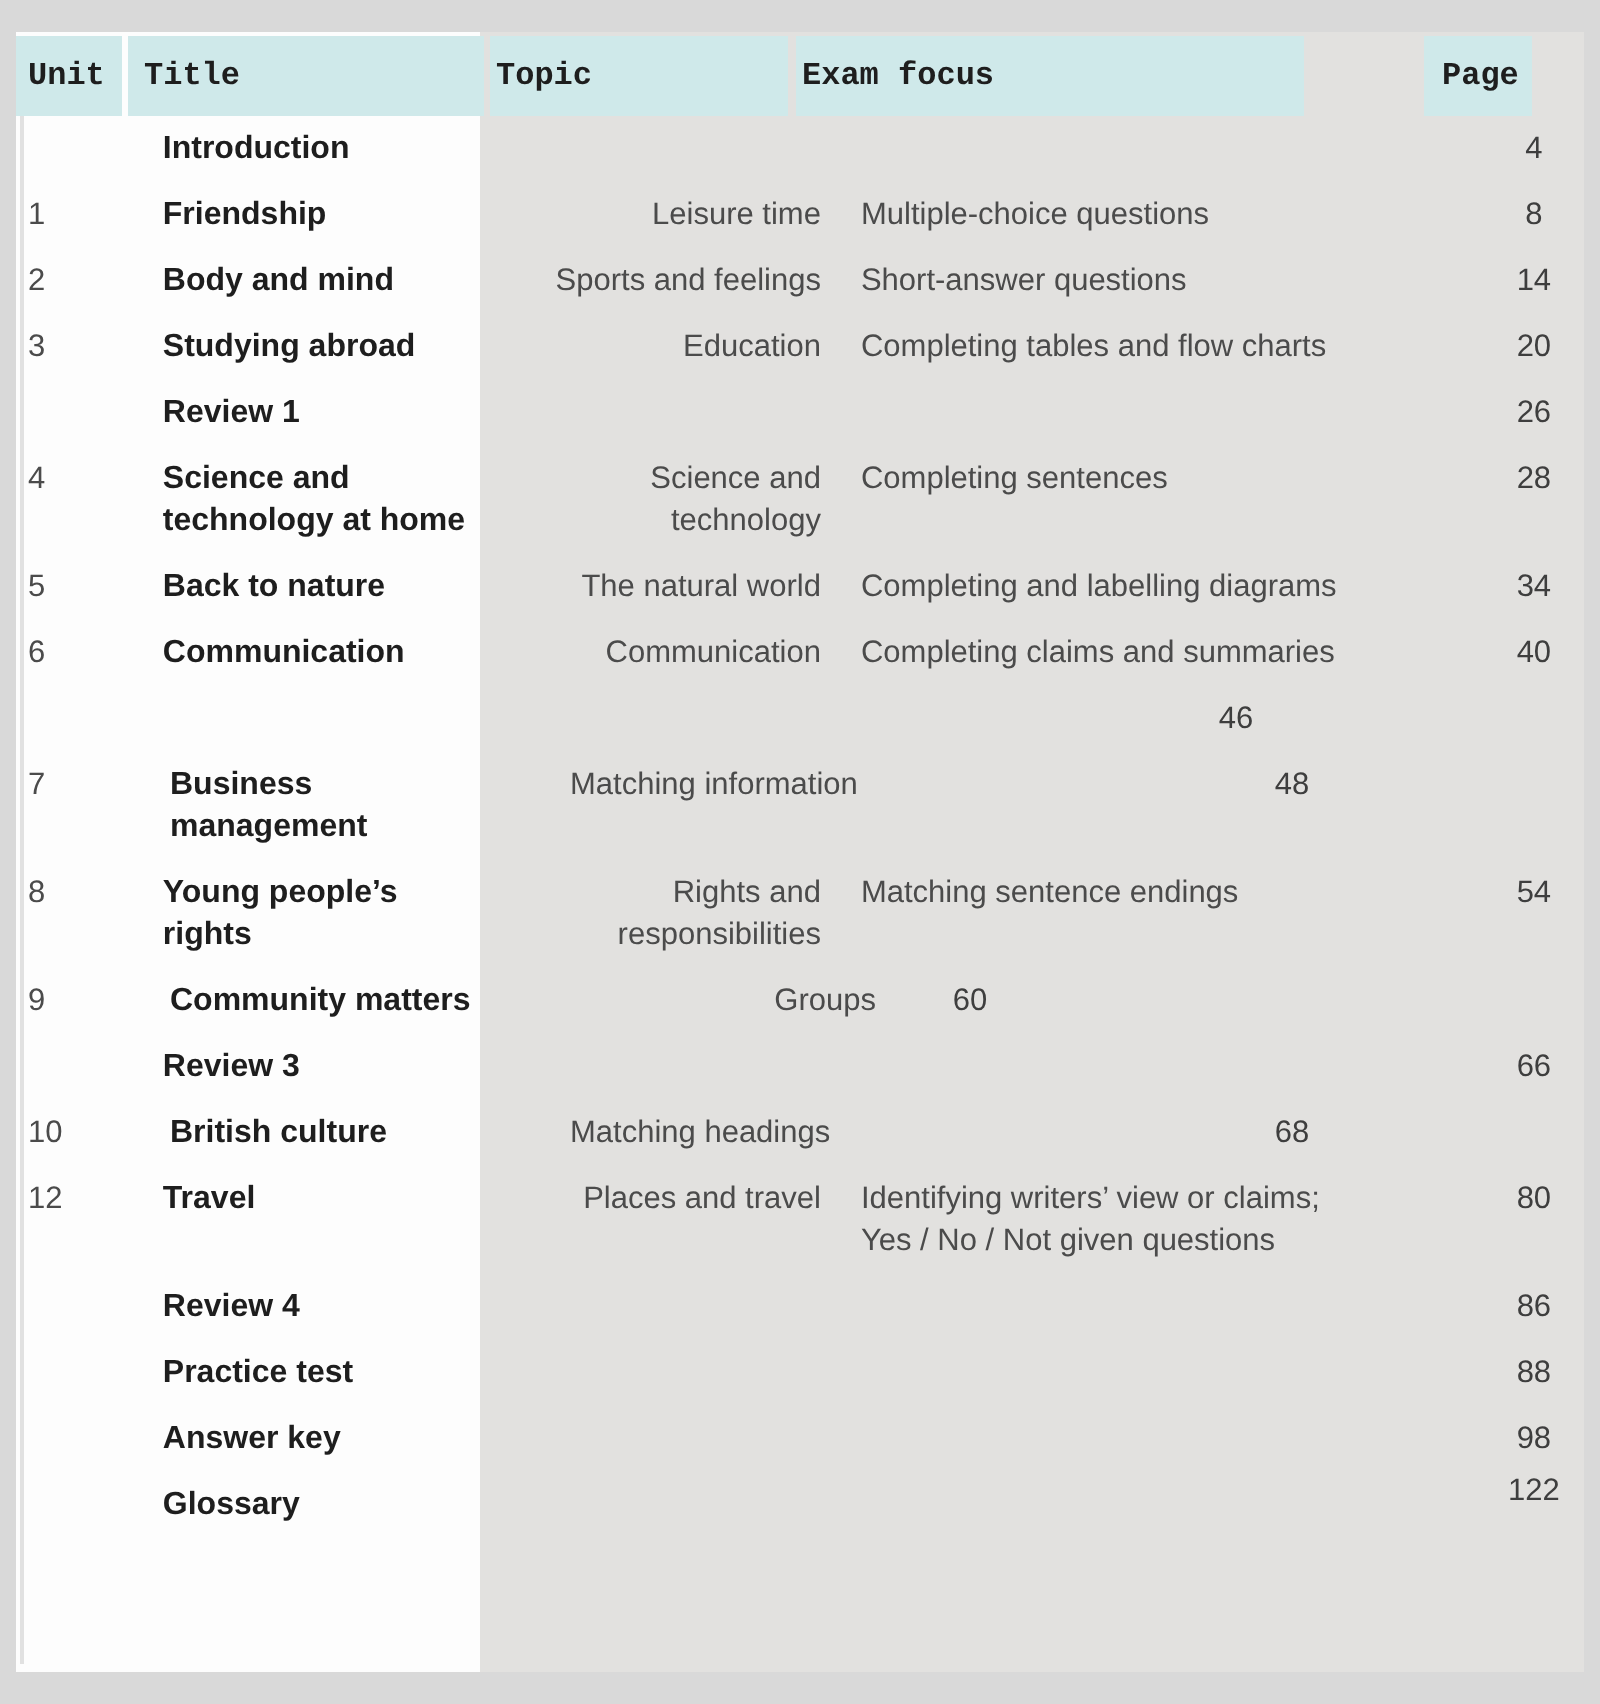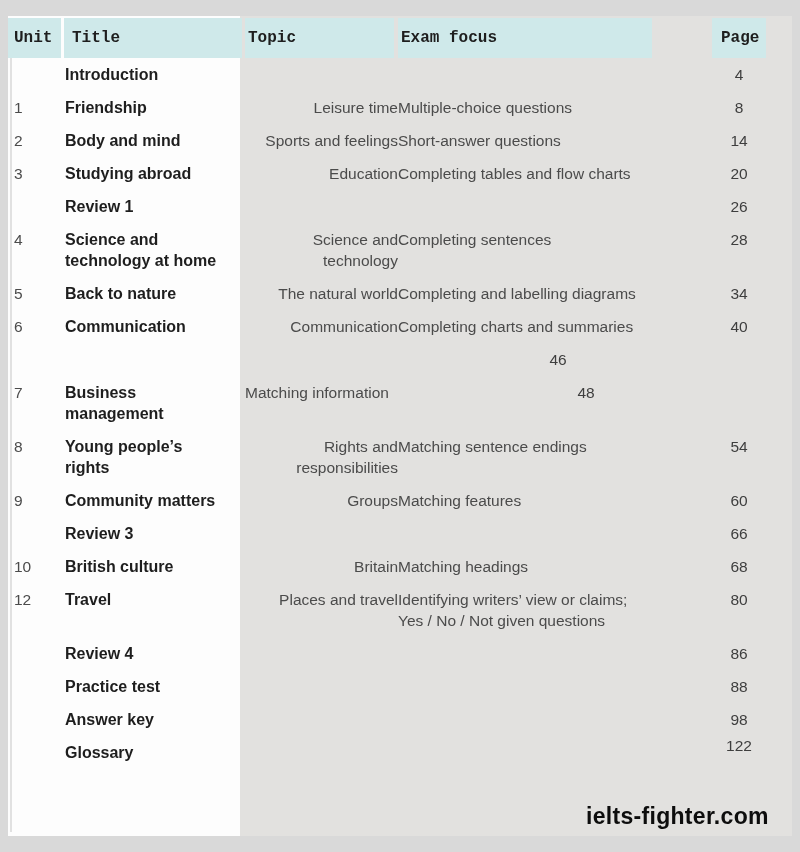--- a/index.html
+++ b/index.html
@@ -45,21 +45,21 @@
   .th-unit  { left: 8px;   width: 53px;  padding-left: 6px; }
   .th-title { left: 64px;  width: 178px; padding-left: 8px; }
   .th-topic { left: 245px; width: 149px; padding-left: 3px; }
   .th-exam  { left: 398px; width: 254px; padding-left: 3px; }
   .th-page  { left: 712px; width: 54px;  padding-left: 9px; }
   
   .tbody {
     position: absolute; left: 8px; top: 60px; width: 784px;
     padding-top: 4px;
   }
-  .row { display: flex; margin-bottom: 12px; }
+  .row { display: flex; margin-bottom: 12px; gap: 20px; }
   .cell {
     font-size: 15.5px; line-height: 21px; color: var(--body-color);
     white-space: pre-line;
   }
   .c-unit  { width: 56px;  padding-left: 6px; }
   .c-title {
     width: 181px; padding-left: 1px;
     font-weight: bold; font-size: 16px; color: var(--title-color);
   }
   .c-topic { width: 153px; text-align: right; }
@@ -138,21 +138,21 @@
       <div class="cell c-unit">5</div>
       <div class="cell c-title">Back to nature</div>
       <div class="cell c-topic">The natural world</div>
       <div class="cell c-exam">Completing and labelling diagrams</div>
       <div class="cell c-page">34</div>
     </div>
         <div class="row">
       <div class="cell c-unit">6</div>
       <div class="cell c-title">Communication</div>
       <div class="cell c-topic">Communication</div>
-      <div class="cell c-exam">Completing charts and summaries</div>
+      <div class="cell c-exam">Completing claims and summaries</div>
       <div class="cell c-page">40</div>
     </div>
         <div class="row">
       <div class="cell c-unit"></div>
       <div class="cell c-topic"></div>
       <div class="cell c-exam"></div>
       <div class="cell c-page">46</div>
     </div>
         <div class="row">
       <div class="cell c-unit">7</div>
@@ -167,34 +167,32 @@
 rights</div>
       <div class="cell c-topic">Rights and
 responsibilities</div>
       <div class="cell c-exam">Matching sentence endings</div>
       <div class="cell c-page">54</div>
     </div>
         <div class="row">
       <div class="cell c-unit">9</div>
       <div class="cell c-title">Community matters</div>
       <div class="cell c-topic">Groups</div>
-      <div class="cell c-exam">Matching features</div>
       <div class="cell c-page">60</div>
     </div>
         <div class="row">
       <div class="cell c-unit"></div>
       <div class="cell c-title">Review 3</div>
       <div class="cell c-topic"></div>
       <div class="cell c-exam"></div>
       <div class="cell c-page">66</div>
     </div>
         <div class="row">
       <div class="cell c-unit">10</div>
       <div class="cell c-title">British culture</div>
-      <div class="cell c-topic">Britain</div>
       <div class="cell c-exam">Matching headings</div>
       <div class="cell c-page">68</div>
     </div>
         <div class="row">
       <div class="cell c-unit">12</div>
       <div class="cell c-title">Travel</div>
       <div class="cell c-topic">Places and travel</div>
       <div class="cell c-exam">Identifying writers’ view or claims;
 Yes / No / Not given questions</div>
       <div class="cell c-page">80</div>
@@ -223,15 +221,14 @@
         <div class="row">
       <div class="cell c-unit"></div>
       <div class="cell c-title">Glossary</div>
       <div class="cell c-topic"></div>
       <div class="cell c-exam"></div>
       <div class="cell c-page">122</div>
     </div>
       </div>
   </div>
 
-  <div class="watermark">ielts-fighter.com</div>
 
 </div>
 
 </body></html>

